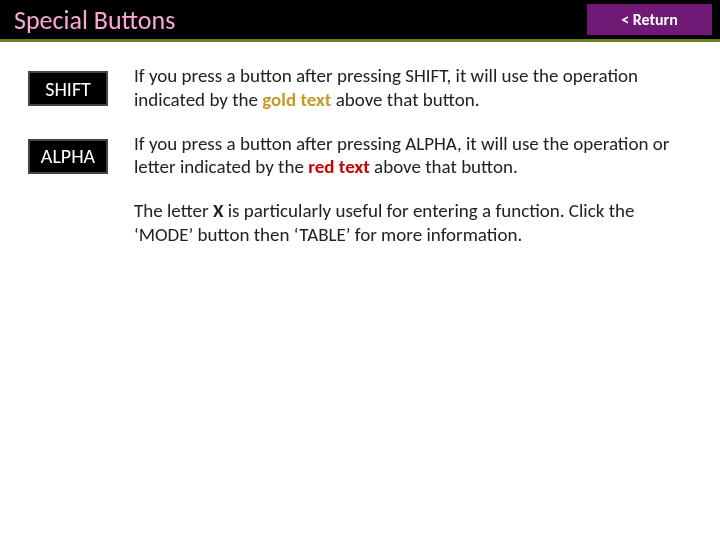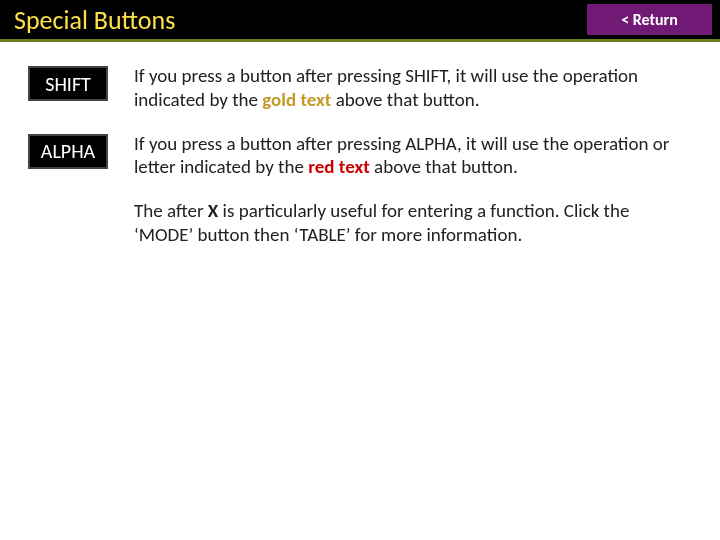--- a/index.html
+++ b/index.html
@@ -12,21 +12,21 @@
   }
   .header {
     display: flex;
     align-items: stretch;
     height: 42px;
     background: #000000;
     border-bottom: 3px solid #6a7f1f;
   }
   .title {
     flex: 1;
-    color: #fde047;
+    color: #f9a8d4;
     font-size: 26px;
     font-weight: 400;
     padding: 12px 14px;
     display: flex;
     align-items: center;
   }
   .return-btn {
     width: 125px;
     margin: 4px 8px 4px 0;
     background: #701a75;
@@ -36,21 +36,21 @@
     display: flex;
     align-items: center;
     justify-content: center;
     border: none;
   }
   .content {
     padding: 22px 28px 0 28px;
   }
   .row {
     display: flex;
-    align-items: flex-start;
+    align-items: center;
     margin-bottom: 20px;
   }
   .btn-label {
     width: 80px;
     height: 35px;
     background: #000000;
     color: #ffffff;
     font-size: 20px;
     display: flex;
     align-items: center;
@@ -99,17 +99,17 @@
 
   <div class="row">
     <div class="btn-label">ALPHA</div>
     <div class="desc">
       <span>If you press a button after pressing ALPHA, it will use the operation or letter indicated by the </span><span class="red">red text</span><span> above that button.</span>
     </div>
   </div>
 
   <div class="row note-row">
     <div class="desc">
-      <span>The after </span><span class="x">X</span><span> is particularly useful for entering a function. Click the ‘MODE’ button then ‘TABLE’ for more information.</span>
+      <span>The letter </span><span class="x">X</span><span> is particularly useful for entering a function. Click the ‘MODE’ button then ‘TABLE’ for more information.</span>
     </div>
   </div>
 
 </div>
 
 </body></html>

